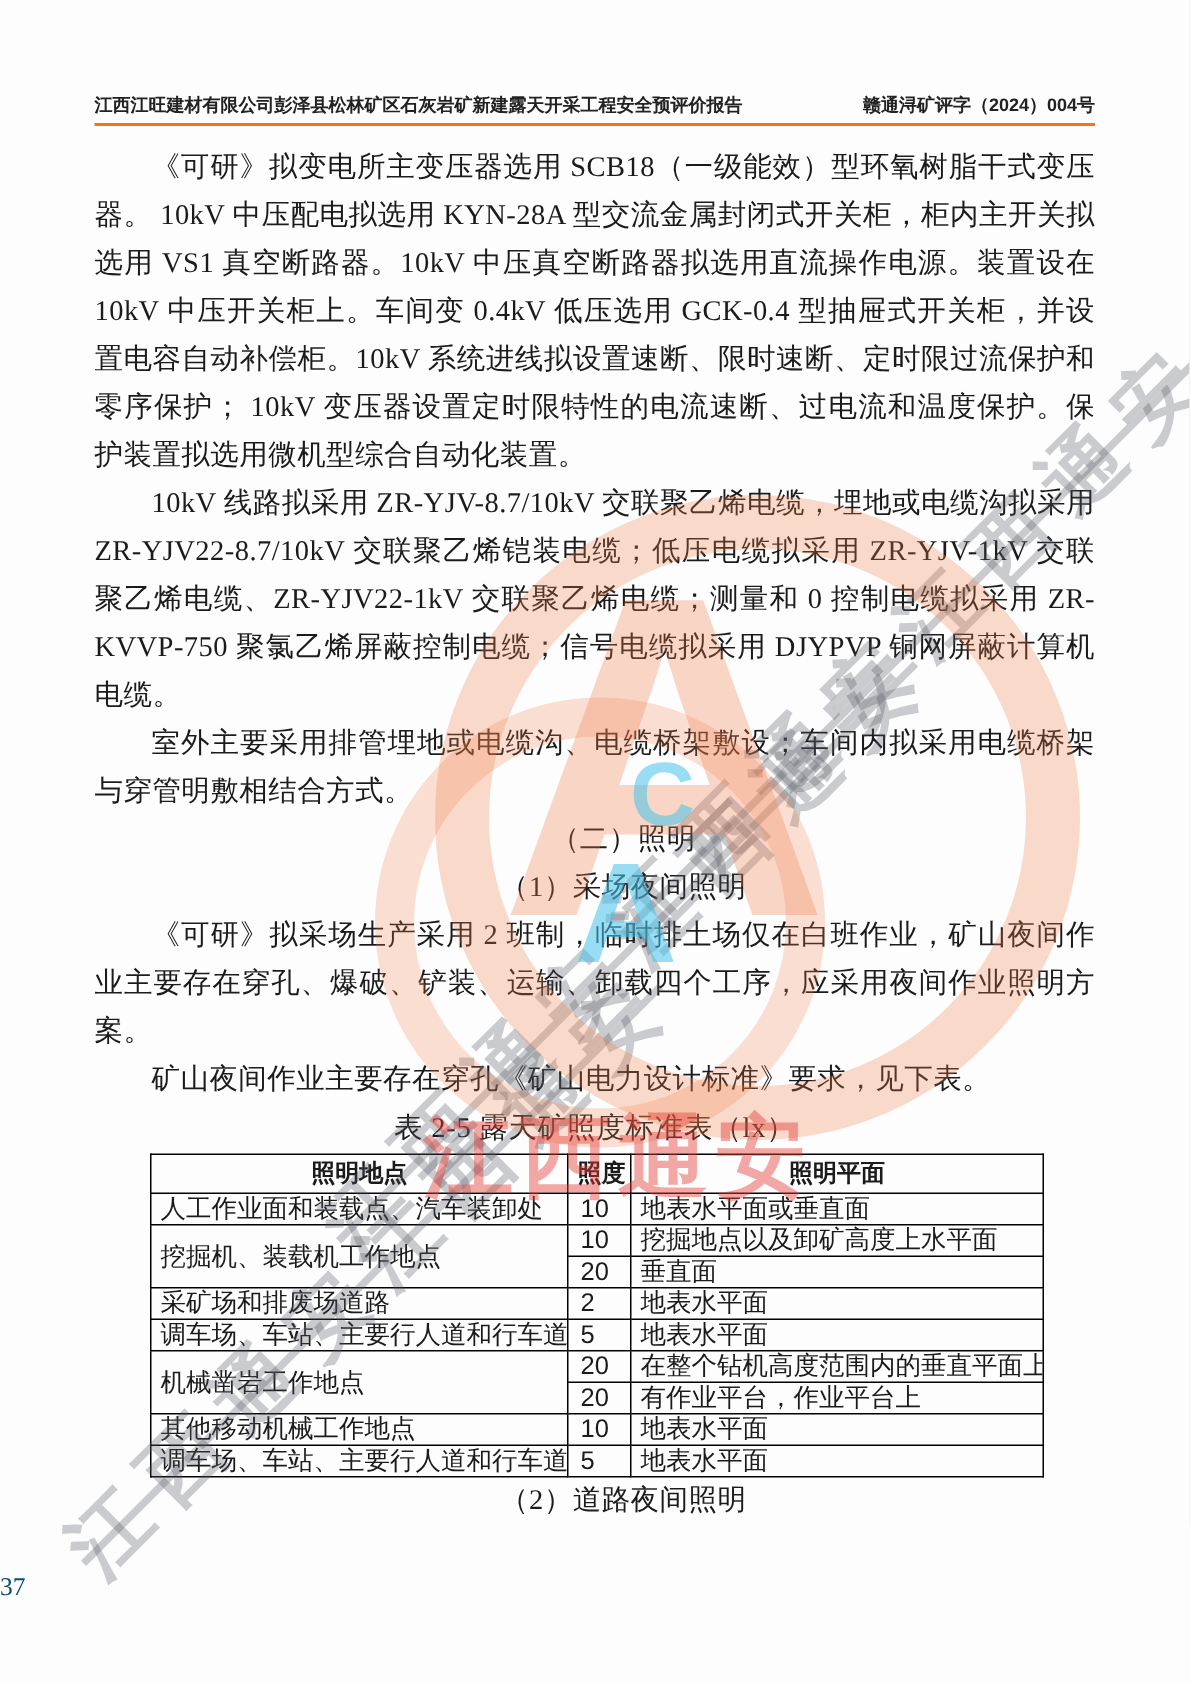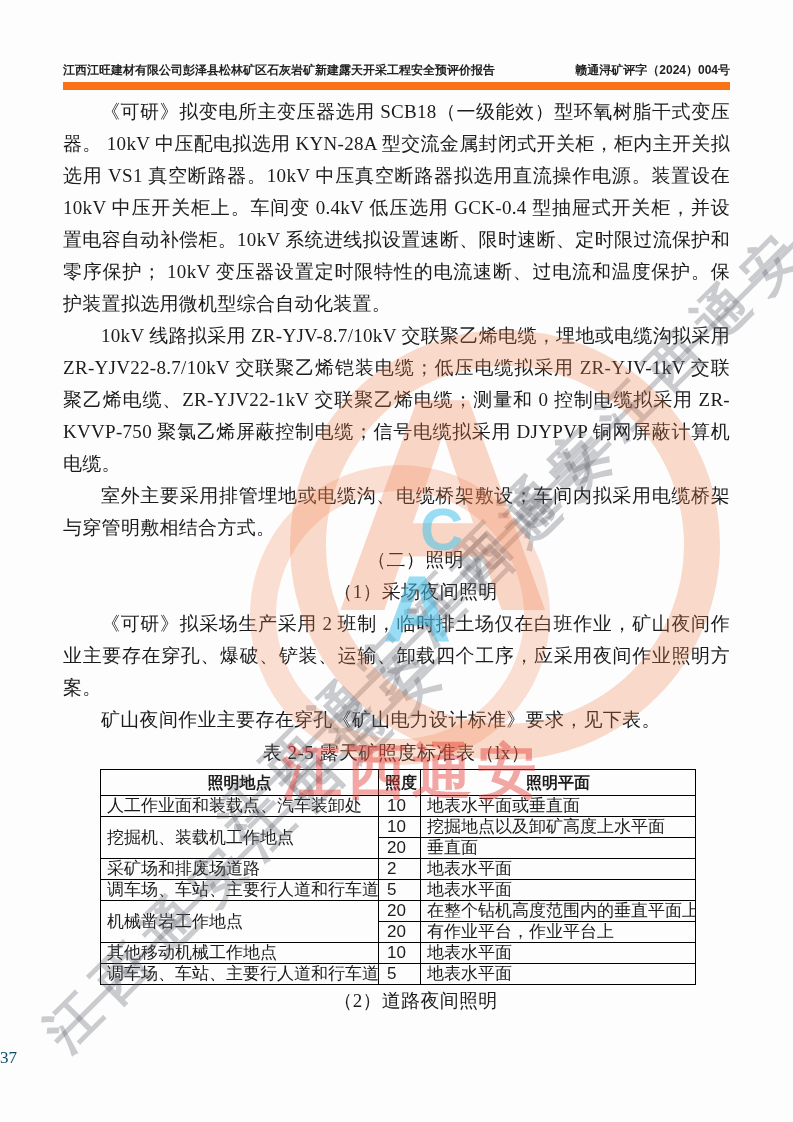--- a/index.html
+++ b/index.html
@@ -5,21 +5,21 @@
   html,body{margin:0;padding:0;background:#e8e8e8;}
   .page{
     position:relative;width:793px;height:1122px;margin:0 auto;
     background:#fdfdfd;overflow:hidden;
     font-family:"Liberation Serif","DejaVu Serif",serif;color:#1b1b1b;
   }
   
   .doc-header{
     position:absolute;left:63px;top:62px;width:667px;
     display:flex;justify-content:space-between;align-items:flex-end;
-    border-bottom:8px solid #f97316;padding-bottom:3px;
+    border-bottom:2px solid #f97316;padding-bottom:3px;
     font-family:"Liberation Sans","DejaVu Sans",sans-serif;
     font-size:12px;font-weight:bold;color:#222;white-space:nowrap;
   }
   
   .content{position:absolute;left:63px;top:96px;width:667px;z-index:1;}
   .content p{
     margin:0;font-size:19px;line-height:32px;text-align:justify;
     text-indent:2em;letter-spacing:.3px;
   }
   .content p.heading{text-align:center;}

